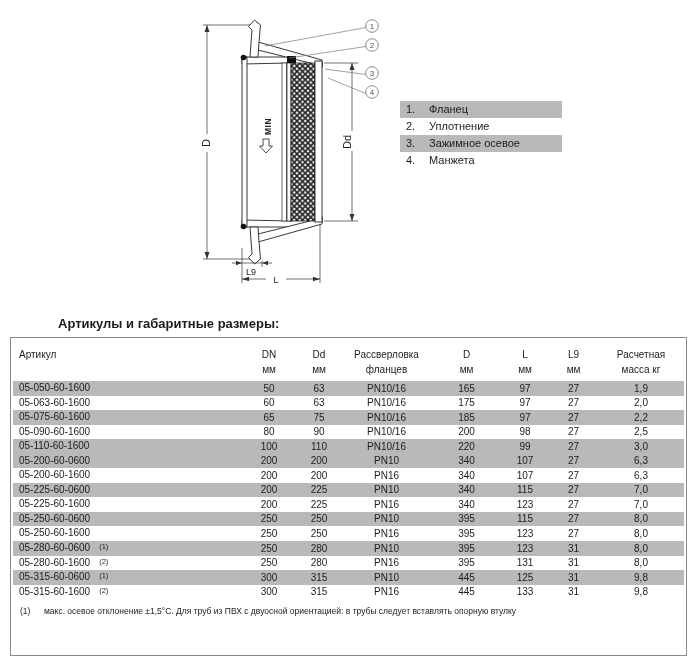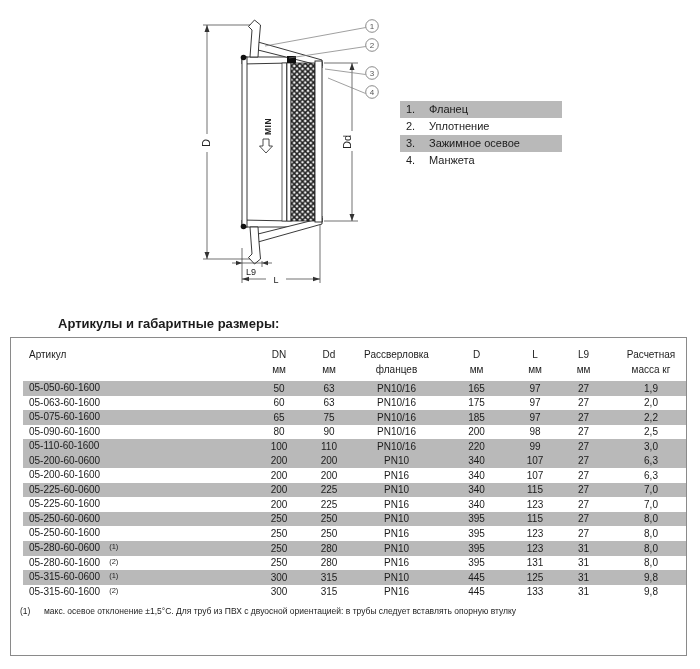--- a/index.html
+++ b/index.html
@@ -11,21 +11,21 @@
   .legend{position:absolute;left:400px;top:101px;width:162px;font-size:11px;}
   .legend-row{display:flex;height:17px;line-height:17px;align-items:center;}
   .legend-row.hl{background:var(--stripe,#b9b9b9);}
   .legend-num{width:23px;padding-left:6px;flex:none;}
   .legend-label{white-space:nowrap;text-align:center;}
 
   
   .table-title{position:absolute;left:10px;top:316px;font-size:13px;font-weight:bold;margin-left:48px;}
   .table-box{position:absolute;left:10px;top:337px;width:675px;height:317px;
              border:1px solid var(--border,#8a8a8a);overflow:hidden;}
-  table.articles{border-collapse:collapse;table-layout:fixed;width:671px;margin-left:12px;}
+  table.articles{border-collapse:collapse;table-layout:fixed;width:671px;margin-left:2px;}
   table.articles th{font-weight:normal;font-size:10px;text-align:center;padding:0;}
   table.articles .h1 th{height:22px;vertical-align:bottom;padding-bottom:2px;}
   table.articles .h2 th{height:17px;vertical-align:top;padding-top:2px;text-align:center;}
   table.articles th.left{text-align:left;padding-left:6px;}
   table.articles td{font-size:10px;height:13.55px;line-height:13.55px;padding:0;
                     text-align:center;white-space:nowrap;overflow:hidden;}
   table.articles td.c-article{text-align:left;padding-left:6px;}
   table.articles tr.stripe{background:var(--stripe,#b9b9b9);}
   .note{font-size:7.5px;position:relative;top:-2px;margin-left:9px;}
 

